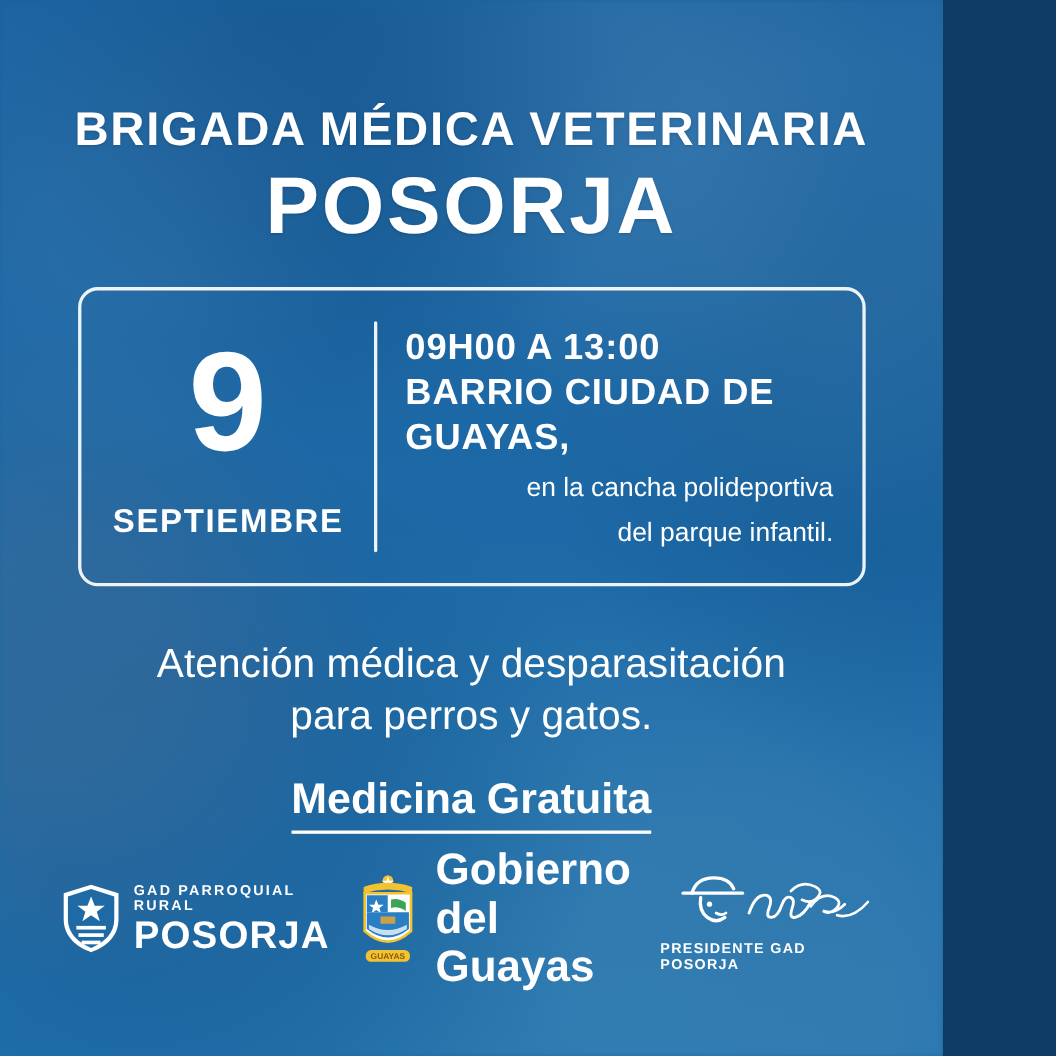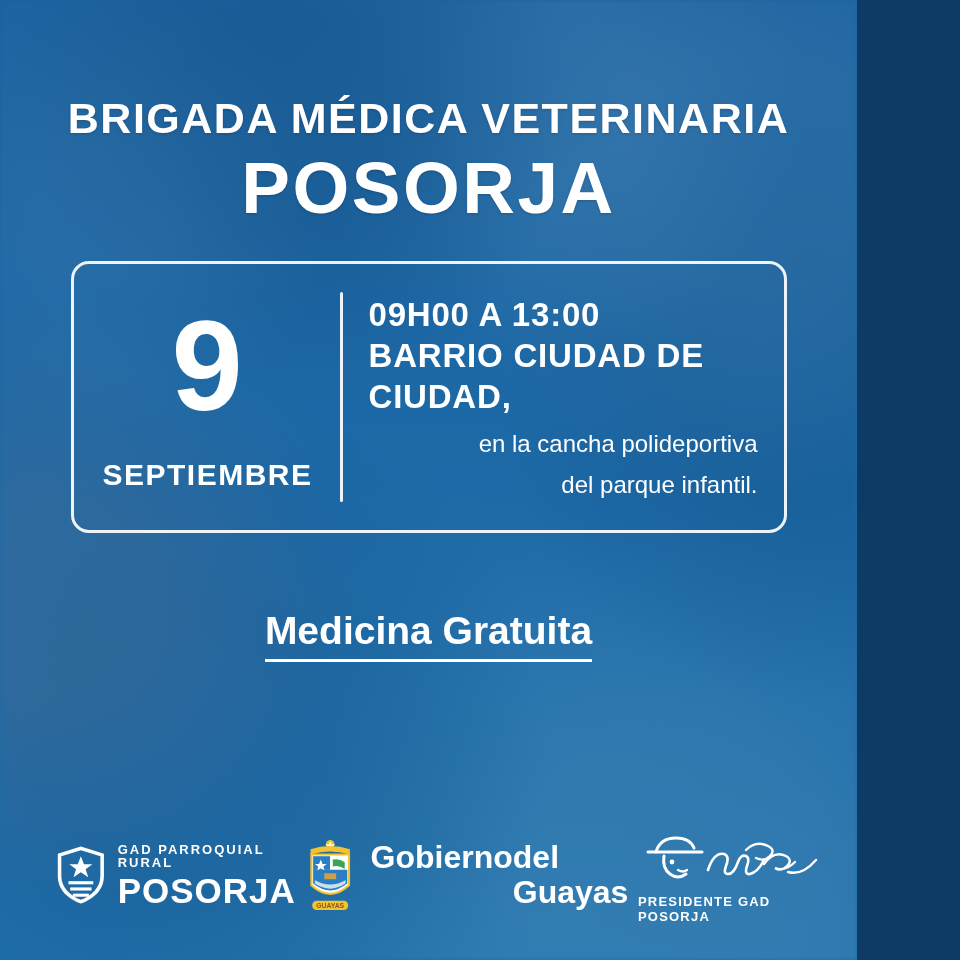--- a/index.html
+++ b/index.html
@@ -144,21 +144,21 @@
     color: #ffffff;
     font-size: 39px;
     font-weight: bold;
     border-bottom: 3px solid #ffffff;
     padding-bottom: 6px;
   }
   .logos {
     position: absolute;
     left: 0;
     right: 0;
-    bottom: 36px;
+    bottom: 59px;
     display: flex;
     align-items: center;
     justify-content: space-between;
     padding: 0 56px;
     box-sizing: border-box;
   }
   .logo-group {
     display: flex;
     align-items: center;
     gap: 12px;
@@ -184,23 +184,23 @@
     font-weight: bold;
     letter-spacing: 1px;
     margin-top: 4px;
   }
   .guayas-crest {
     width: 66px;
     height: 84px;
   }
   .guayas-text {
     display: flex;
-    flex-direction: row;
-    color: #ffffff;
-    font-size: 32px;
+    flex-direction: column;
+    color: #ffffff;
+    font-size: 40px;
     font-weight: bold;
     line-height: 1.1;
   }
   .signature-group {
     display: flex;
     flex-direction: column;
     align-items: flex-end;
   }
   .signature-art {
     width: 190px;
@@ -230,27 +230,29 @@
 
     <div class="info-card">
       <div class="date-col">
         <div class="day-number">9</div>
         <div class="month-name">SEPTIEMBRE</div>
       </div>
       <div class="divider"></div>
       <div class="detail-col">
         <div class="detail-time">09H00 A 13:00</div>
         <div class="detail-place">BARRIO CIUDAD DE</div>
-        <div class="detail-place">CIUDAD,</div>
+        <div class="detail-place">GUAYAS,</div>
         <div class="detail-note">en la cancha polideportiva</div>
         <div class="detail-note">del parque infantil.</div>
       </div>
     </div>
 
     <div class="subtitle">
+      <div>Atención médica y desparasitación</div>
+      <div>para perros y gatos.</div>
     </div>
 
     <div class="free-med">Medicina Gratuita</div>
   </div>
 
   <div class="logos">
 
     <div class="logo-group">
       <svg class="posorja-shield" viewBox="0 0 56 66">
         <path d="M28 1 L54 9 V34 C54 50 42 60 28 65 C14 60 2 50 2 34 V9 Z" fill="#ffffff"></path>

